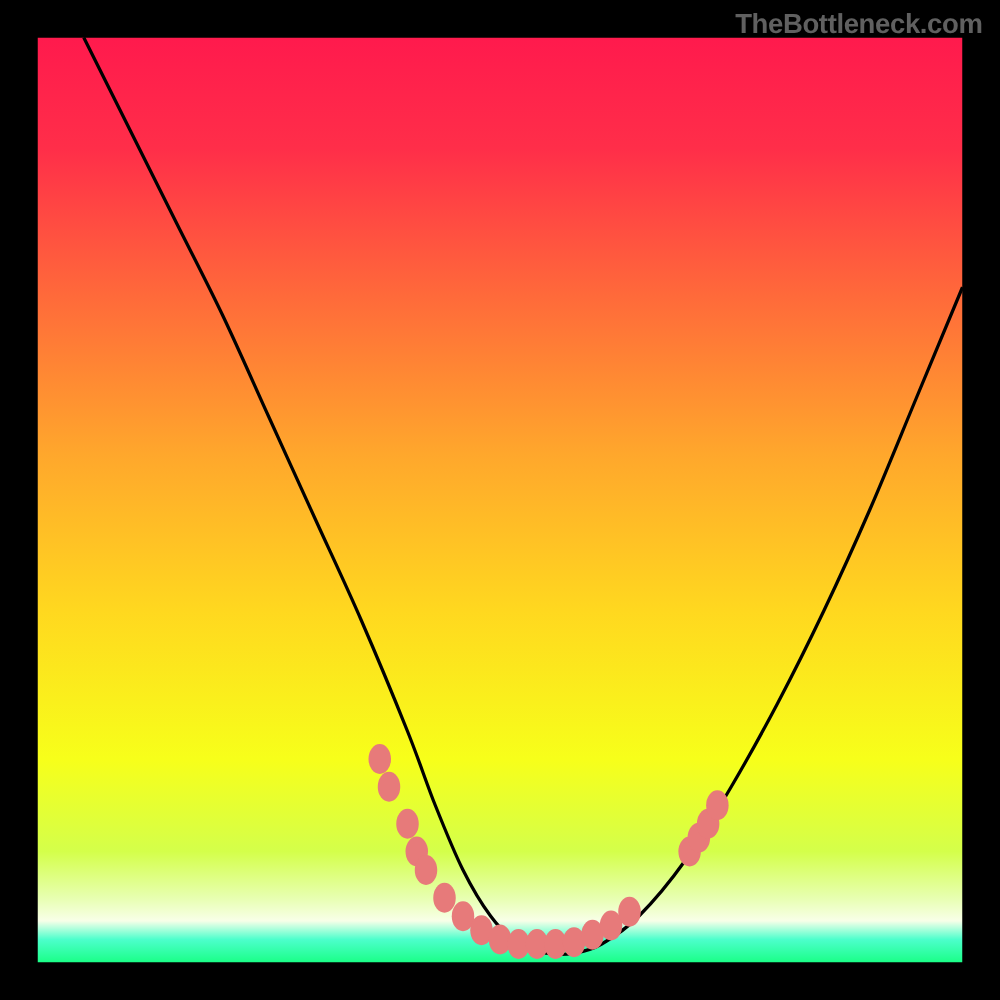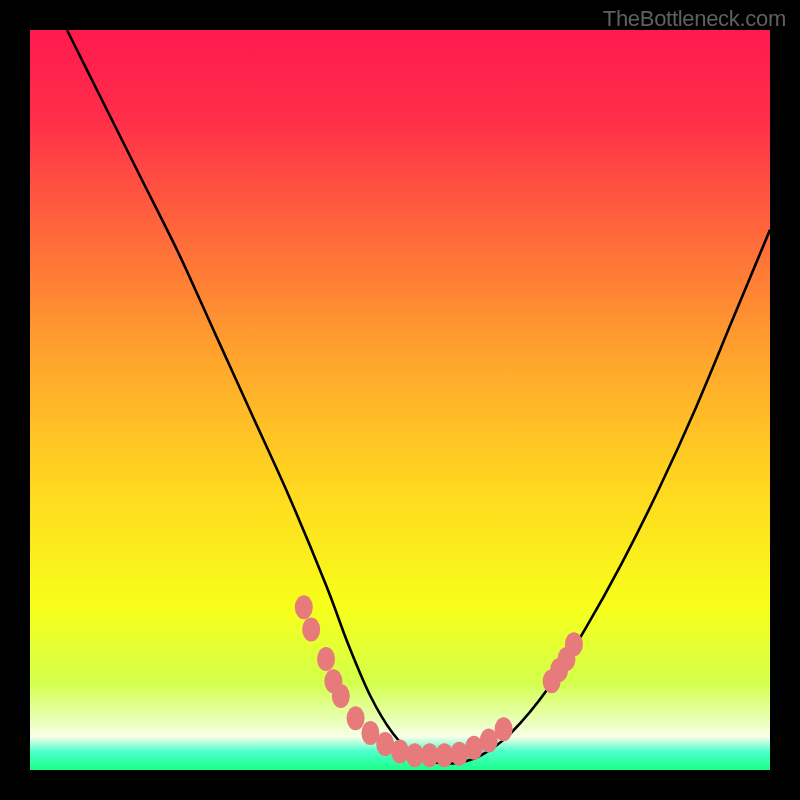--- a/index.html
+++ b/index.html
@@ -10,21 +10,21 @@
     background: #000;
     position: relative;
     font-family: Arial, Helvetica, sans-serif;
   }
   .watermark {
     position: absolute;
     top: 6px;
     right: 14px;
     color: #606060;
     font-size: 22px;
-    font-weight: 400;
+    font-weight: 700;
     letter-spacing: -0.3px;
   }
   .chart-frame {
     position: absolute;
     left: 30px;
     top: 30px;
     width: 740px;
     height: 740px;
     background: #000;
   }

